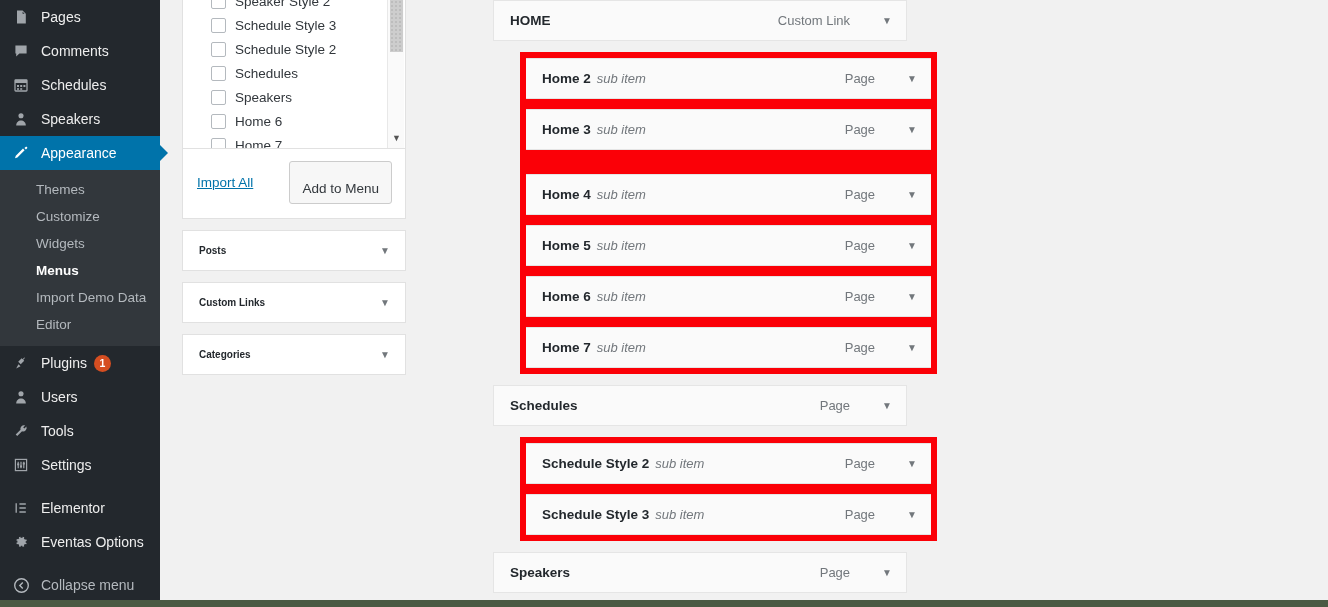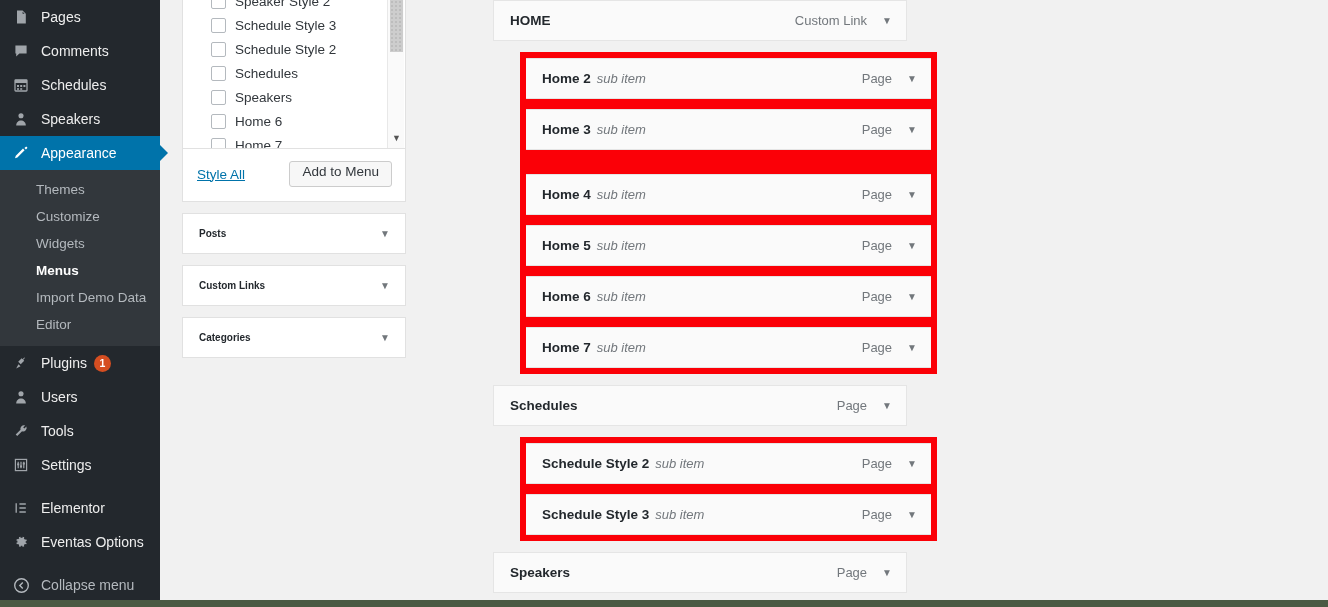--- a/index.html
+++ b/index.html
@@ -130,21 +130,21 @@
     font-size: 13.5px;
     text-decoration: underline;
     cursor: pointer;
   }
   .btn-add {
     background: #f7f7f7;
     border: 1px solid #ccc;
     border-radius: 3px;
     color: #32373c;
     font-size: 13.5px;
-    padding: 2px 12px 7px;
+    padding: 19px 12px 7px;
     font-family: "Liberation Sans", sans-serif;
     cursor: pointer;
   }
   .acc {
     background: #fff;
     border: 1px solid #e1e1e1;
     margin-top: 11px;
     height: 41px;
     display: flex; align-items: center; justify-content: space-between;
     padding: 0 15px 0 16px;
@@ -160,21 +160,21 @@
     border: 1px solid #e5e5e5;
     display: flex; align-items: center; justify-content: space-between;
     padding: 0 14px 0 16px;
     height: 41px;
   }
   .mi .name { font-size: 13.5px; font-weight: bold; color: #23282d; }
   .mi .name .sub {
     font-weight: normal; font-style: italic;
     color: #72777c; margin-left: 6px; font-size: 13px;
   }
-  .mi .rt { display: flex; align-items: center; gap: 15px; }
+  .mi .rt { display: flex; align-items: center; gap: 32px; }
   .mi .type { font-size: 13px; color: #72777c; }
   .mi .car { color: #72777c; font-size: 10px; }
 
   .hl {
     border: 6px solid #fb0007;
     background: #fb0007;
   }
   .hl .mi { border-left: none; border-right: none; }
 
   .row-gap { height: 11px; }
@@ -359,21 +359,21 @@
               <span class="cbx"></span>
               <span>Home 7</span>
             </div>
           </div>
         <div class="scrolltrack">
           <div class="scrollthumb"></div>
           <div class="scrollarrow">▼</div>
         </div>
       </div>
       <div class="chk-actions">
-        <span class="link-sel">Style All</span>
+        <span class="link-sel">Import All</span>
         <button class="btn-add">Add to Menu</button>
       </div>
     </div>
 
     <div id="accordions">
         <div class="acc">
           <span class="t">Posts</span>
           <span class="car">▼</span>
         </div>
         <div class="acc">

